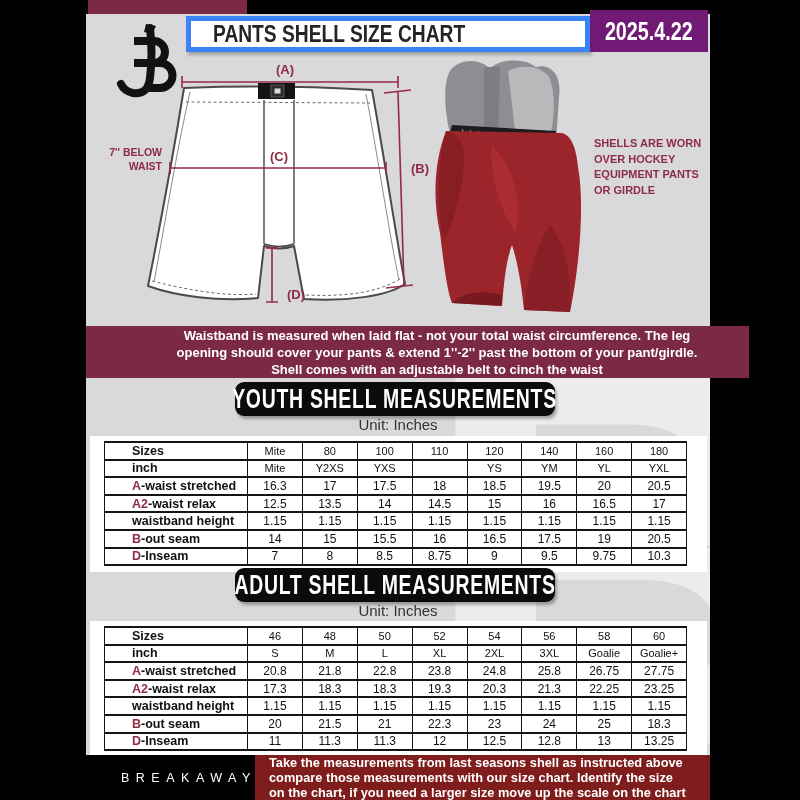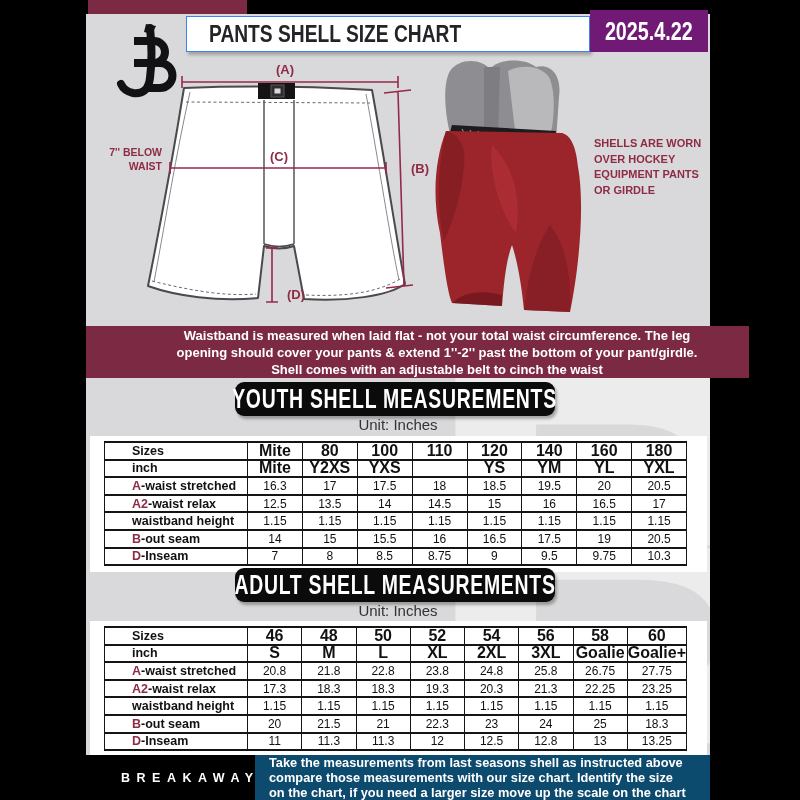--- a/index.html
+++ b/index.html
@@ -3,21 +3,21 @@
 <meta charset="utf-8">
 <style>
   html,body{margin:0;padding:0;background:#222;}
   .page{position:relative;width:800px;height:800px;background:#000;overflow:hidden;
         font-family:"Liberation Sans",sans-serif;}
   .content-bg{position:absolute;left:86px;top:14px;width:624px;height:741px;background:#d9d9db;overflow:hidden;}
   .watermark{position:absolute;left:332px;top:262px;font-size:560px;line-height:1;font-weight:bold;
              color:#ffffff;opacity:.5;font-family:"Liberation Sans",sans-serif;}
   .top-accent{position:absolute;left:88px;top:0;width:159px;height:14px;background:#7c2a44;}
   .title-bar{position:absolute;left:186px;top:16px;width:404px;height:36px;background:#fff;
-             border:1px solid #3b82f6;box-shadow:2px 3px 3px rgba(0,0,0,.25);
+             border:5px solid #3b82f6;box-shadow:2px 3px 3px rgba(0,0,0,.25);
              display:flex;align-items:center;padding-left:22px;box-sizing:border-box;}
   .title-bar span{font-size:24px;font-weight:600;color:#242428;white-space:nowrap;
                   transform:scaleX(.8);transform-origin:left center;letter-spacing:0;}
   .date-box{position:absolute;left:590px;top:10px;width:118px;height:42px;background:#701a75;
             display:flex;align-items:center;justify-content:center;}
   .date-box span{font-size:26px;font-weight:bold;color:#fff;transform:scaleX(.76);white-space:nowrap;}
   .logo-header{position:absolute;left:110px;top:22px;}
   .shorts-svg{position:absolute;left:108px;top:56px;}
   .pants-svg{position:absolute;left:432px;top:55px;}
   .side-note{position:absolute;left:594px;top:116px;width:118px;color:#8e2b45;
@@ -36,27 +36,27 @@
   .unit.u-adult{top:602px;}
   .table-backing{position:absolute;left:90px;width:617px;background:#fff;
                  padding:5px 20px 6px 14px;box-sizing:border-box;}
   .tb-youth{top:436px;}
   .tb-adult{top:621px;}
   .meas-table{display:grid;grid-template-columns:142px repeat(8,1fr);
               border-left:1.5px solid #151515;border-right:1.5px solid #151515;border-bottom:2px solid #151515;}
   .cell{border-top:2px solid #151515;height:17.6px;box-sizing:border-box;display:flex;
         align-items:center;justify-content:center;font-size:12px;color:#111;}
   .cell.val{border-left:1.3px solid #151515;}
-  .cell.hdr{font-weight:bold;font-size:16px;}
+  .cell.hdr{font-weight:normal;font-size:11px;}
   .cell.label{justify-content:flex-start;padding-left:27px;font-weight:bold;font-size:12.5px;}
   .maroon{color:#8e2b45;}
   .footer-left{position:absolute;left:0;top:755px;width:255px;height:45px;background:#000;
                display:flex;align-items:center;padding-left:112px;box-sizing:border-box;gap:9px;}
-  .footer-left .brand{color:#fff;font-size:12.5px;font-weight:bold;letter-spacing:6.5px;white-space:nowrap;}
-  .footer-note{position:absolute;left:255px;top:755px;width:455px;height:45px;background:#0c4a6e;
+  .footer-left .brand{color:#fff;font-size:12.5px;font-weight:normal;letter-spacing:6.5px;white-space:nowrap;}
+  .footer-note{position:absolute;left:255px;top:755px;width:455px;height:45px;background:#7f1d1d;
                color:#fff;font-size:12.8px;font-weight:600;line-height:14.9px;
                padding:1px 0 0 14px;box-sizing:border-box;}
 </style>
 </head>
 <body>
 
 <div class="page">
 
   <div class="content-bg">
     <span class="watermark">B</span>

